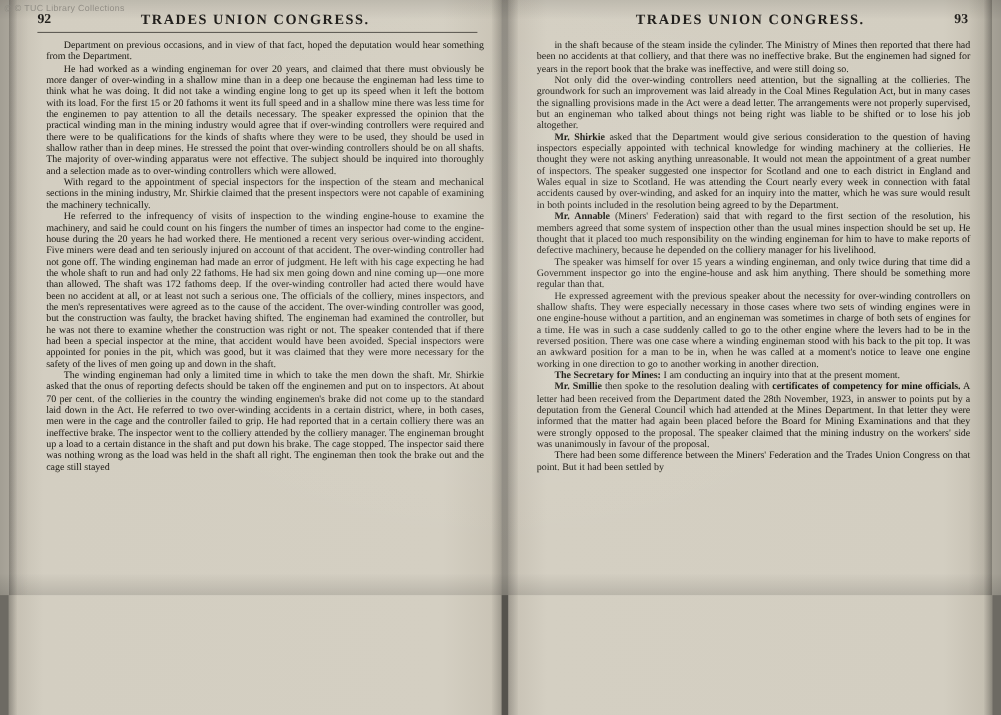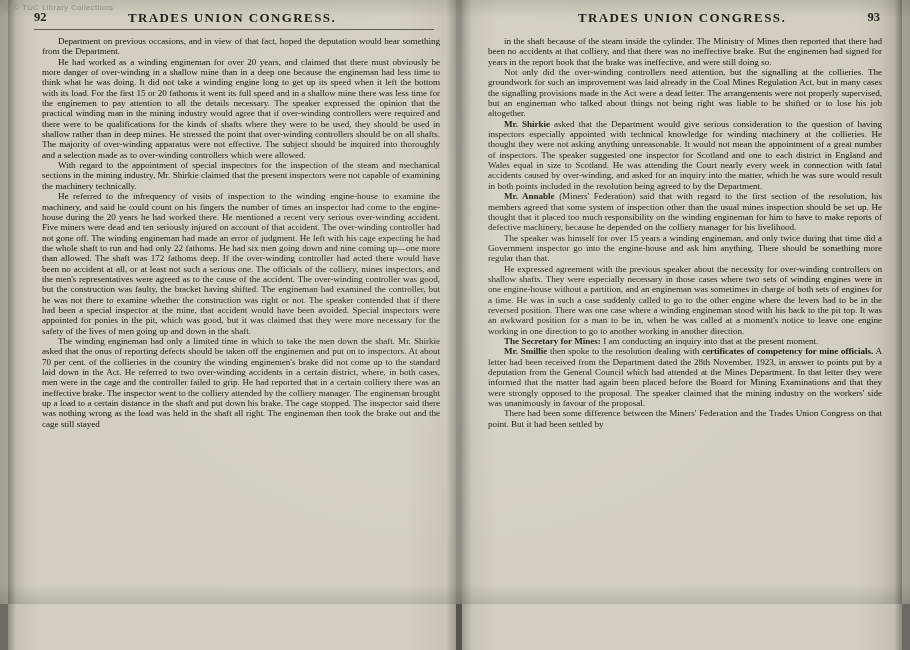--- a/index.html
+++ b/index.html
@@ -9,21 +9,21 @@
   }
   body {
     width: 910px;
     height: 650px;
     overflow: hidden;
     font-family: "Liberation Serif", serif;
   }
   #page {
     position: relative;
     width: 910px;
-    height: 604px;
+    height: 541px;
     background: #b9b4a8;
   }
   
   #page::after {
     content: "";
     position: absolute;
     inset: 0;
     pointer-events: none;
     background:
       radial-gradient(ellipse at 50% 45%, rgba(255,255,255,0.10) 0%, rgba(255,255,255,0) 62%),

